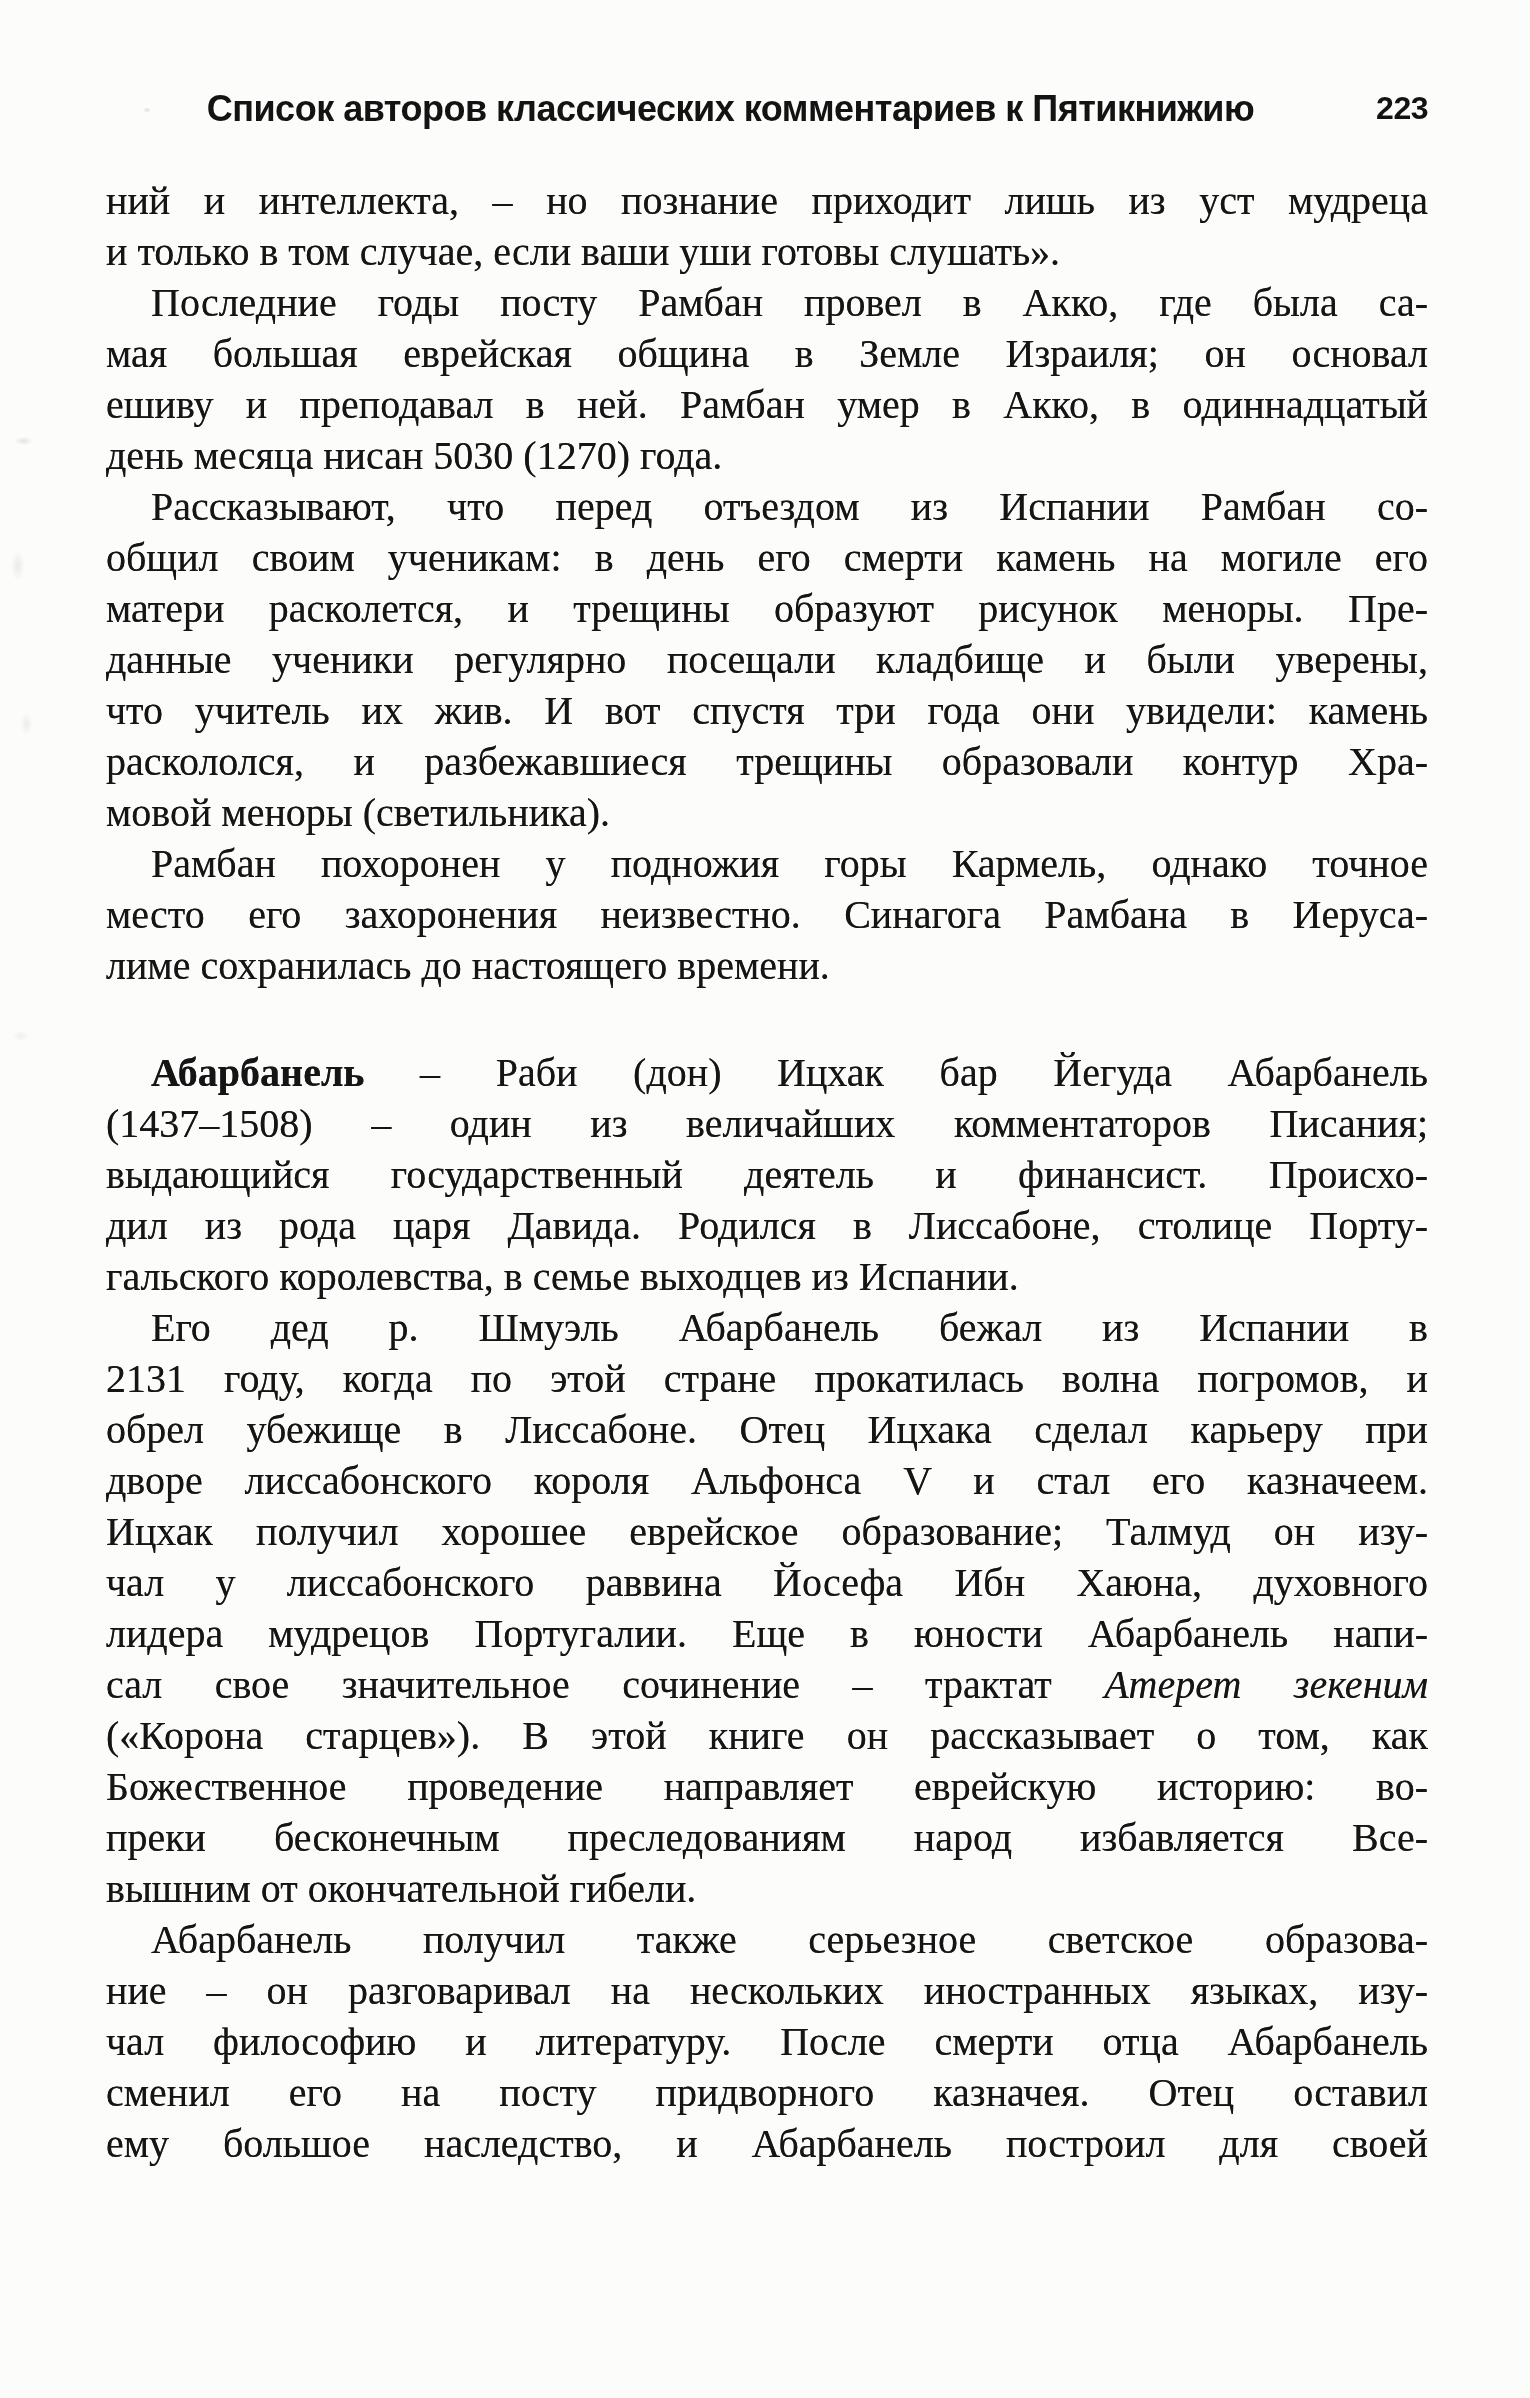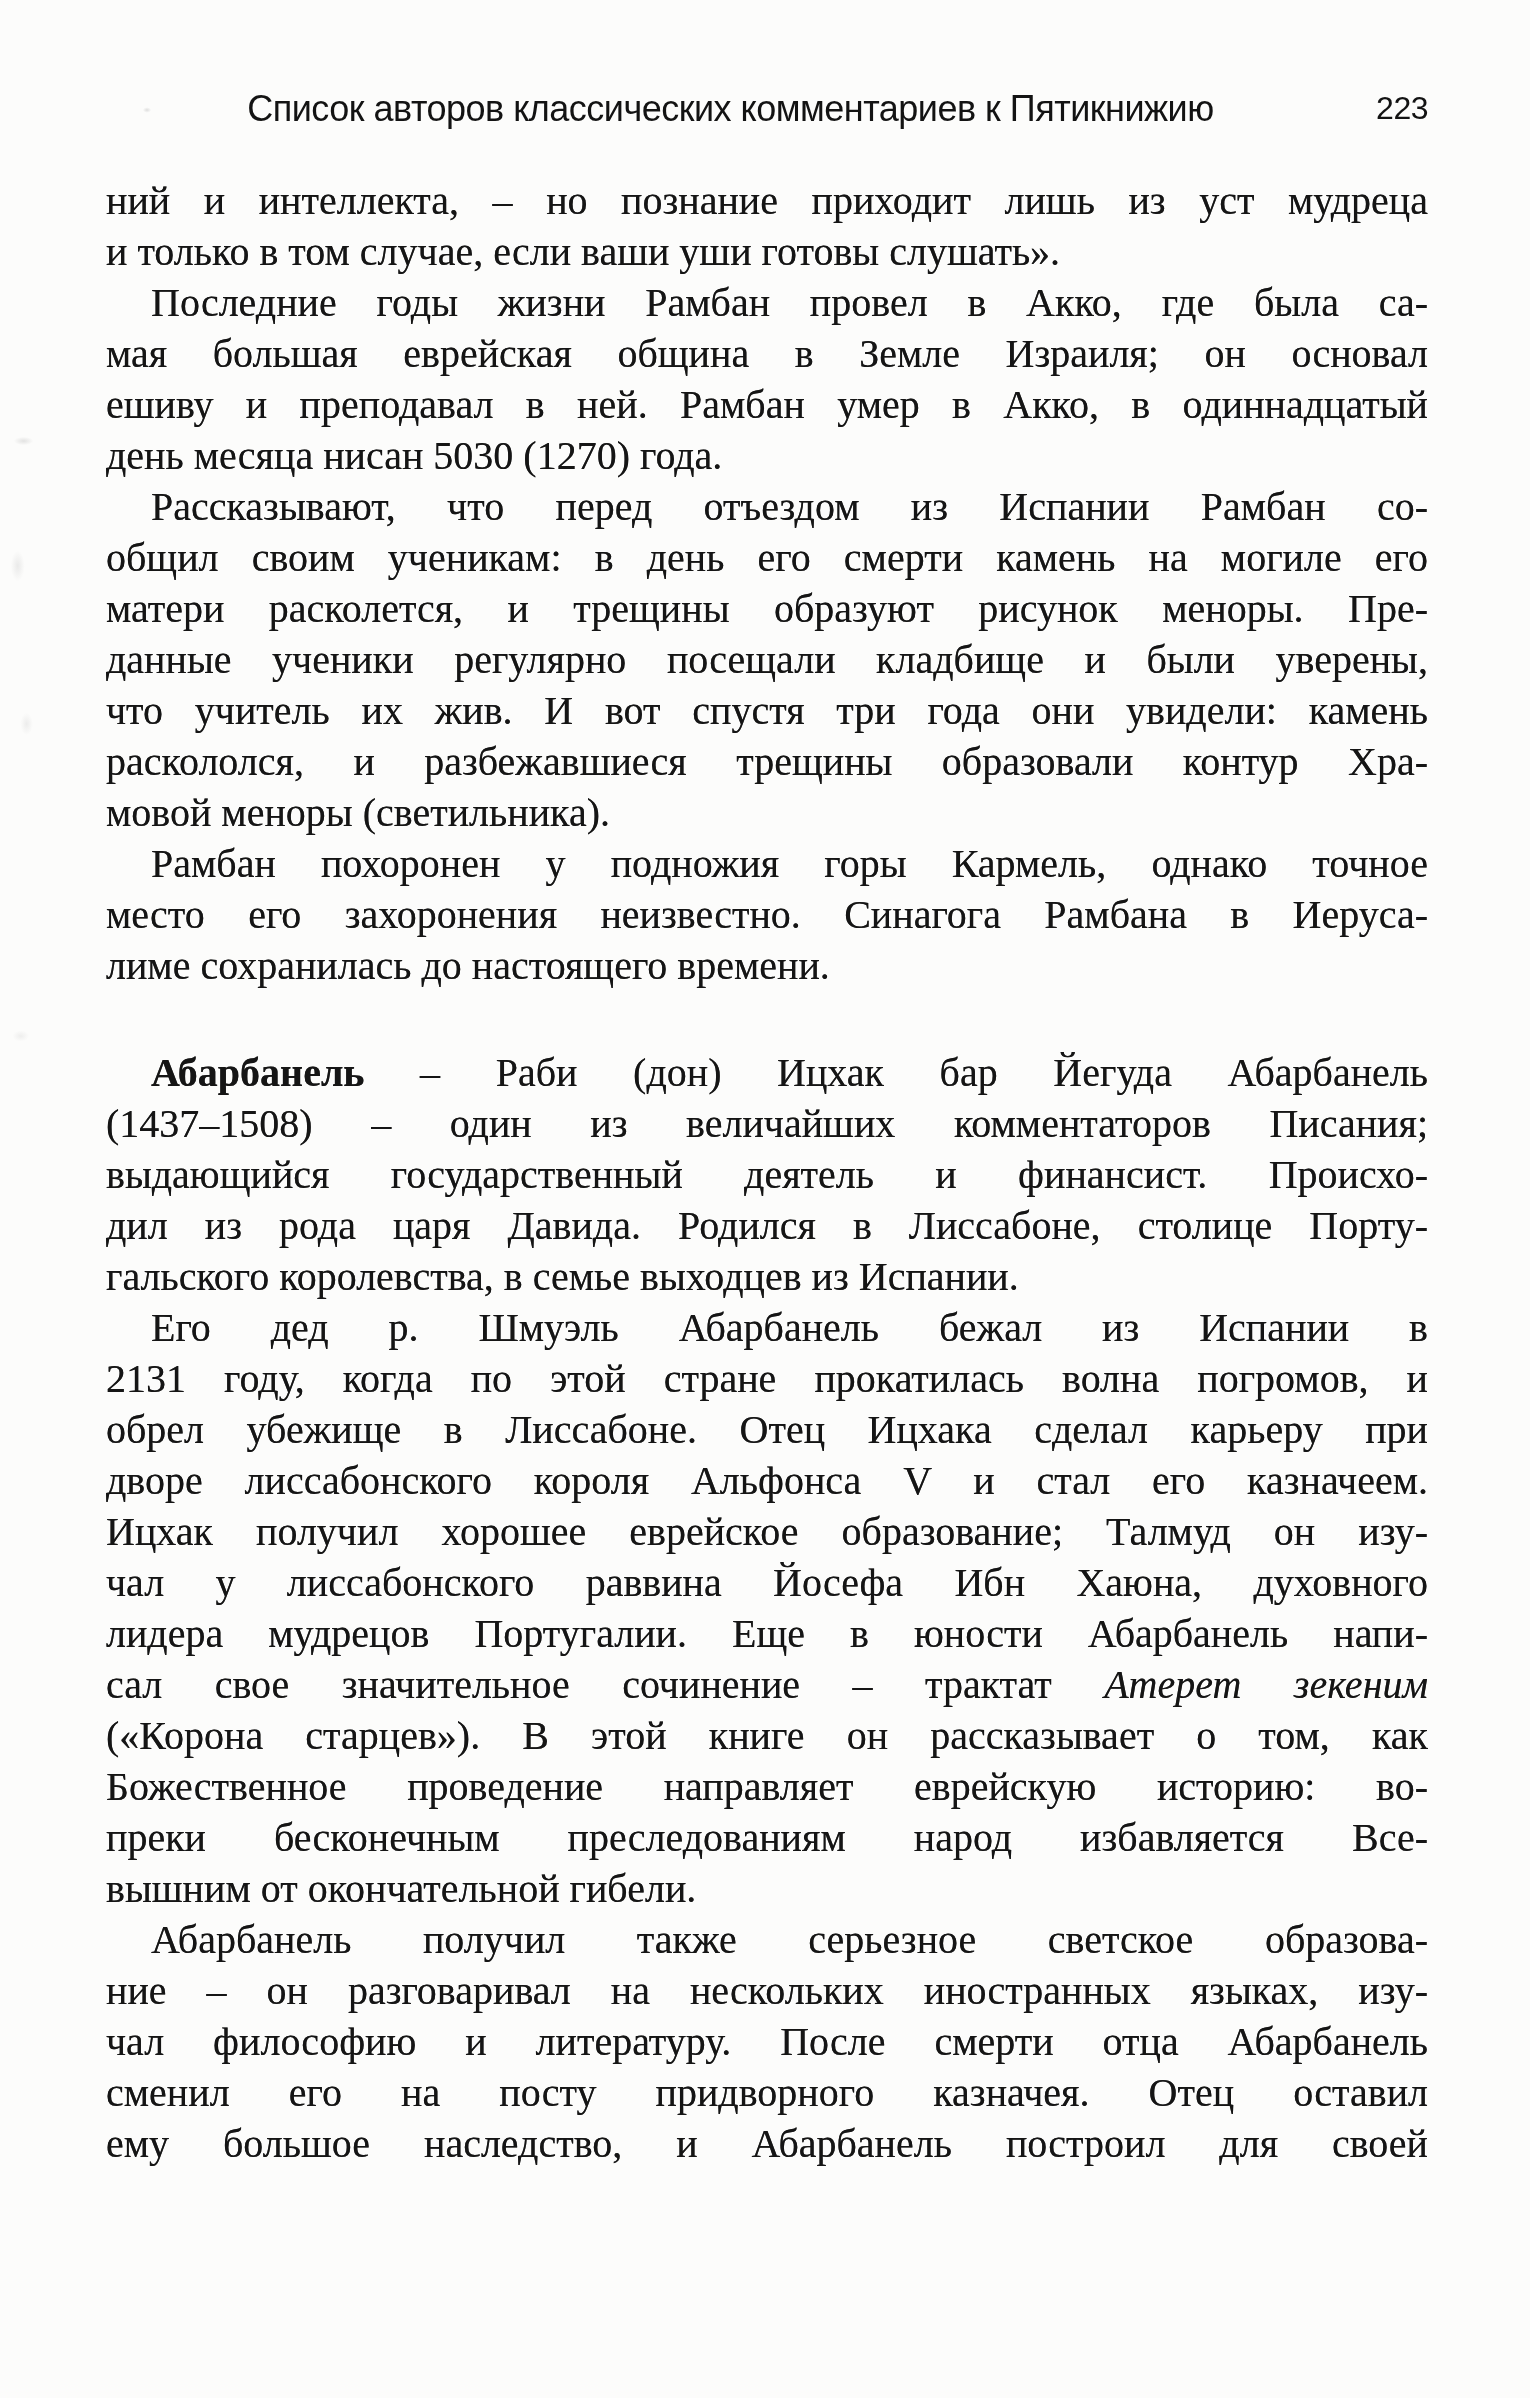--- a/index.html
+++ b/index.html
@@ -29,21 +29,21 @@
       radial-gradient(5.9px 3.9px at 147px 110px,  rgba(150,150,150,.30), rgba(150,150,150,0) 70%);
   }
 
   .page-header {
     position: absolute;
     top: 89px;
     left: 106px;
     width: 1322px;
     height: 41px;
     font-family: "Liberation Sans", sans-serif;
-    font-weight: normal;
+    font-weight: bold;
     color: #131313;
   }
   .running-title {
     display: block;
     padding-right: 73px;
     text-align: center;
     font-size: 36px;
     line-height: 39px;
     letter-spacing: -0.5px;
     white-space: nowrap;
@@ -91,21 +91,21 @@
   <span class="running-title">Список авторов классических комментариев к Пятикнижию</span>
   <span class="page-number">223</span>
 </header>
 
 <main class="text-block">
     <div class="para">
       <div class="line"><span>ний и интеллекта, – но познание приходит лишь из уст мудреца</span></div>
       <div class="line endline"><span>и только в том случае, если ваши уши готовы слушать».</span></div>
     </div>
     <div class="para">
-      <div class="line indent"><span>Последние годы жизни Рамбан провел в Акко, где была са-</span></div>
+      <div class="line indent"><span>Последние годы посту Рамбан провел в Акко, где была са-</span></div>
       <div class="line"><span>мая большая еврейская община в Земле Израиля; он основал</span></div>
       <div class="line"><span>ешиву и преподавал в ней. Рамбан умер в Акко, в одиннадцатый</span></div>
       <div class="line endline"><span>день месяца нисан 5030 (1270) года.</span></div>
     </div>
     <div class="para">
       <div class="line indent"><span>Рассказывают, что перед отъездом из Испании Рамбан со-</span></div>
       <div class="line"><span>общил своим ученикам: в день его смерти камень на могиле его</span></div>
       <div class="line"><span>матери расколется, и трещины образуют рисунок меноры. Пре-</span></div>
       <div class="line"><span>данные ученики регулярно посещали кладбище и были уверены,</span></div>
       <div class="line"><span>что учитель их жив. И вот спустя три года они увидели: камень</span></div>

